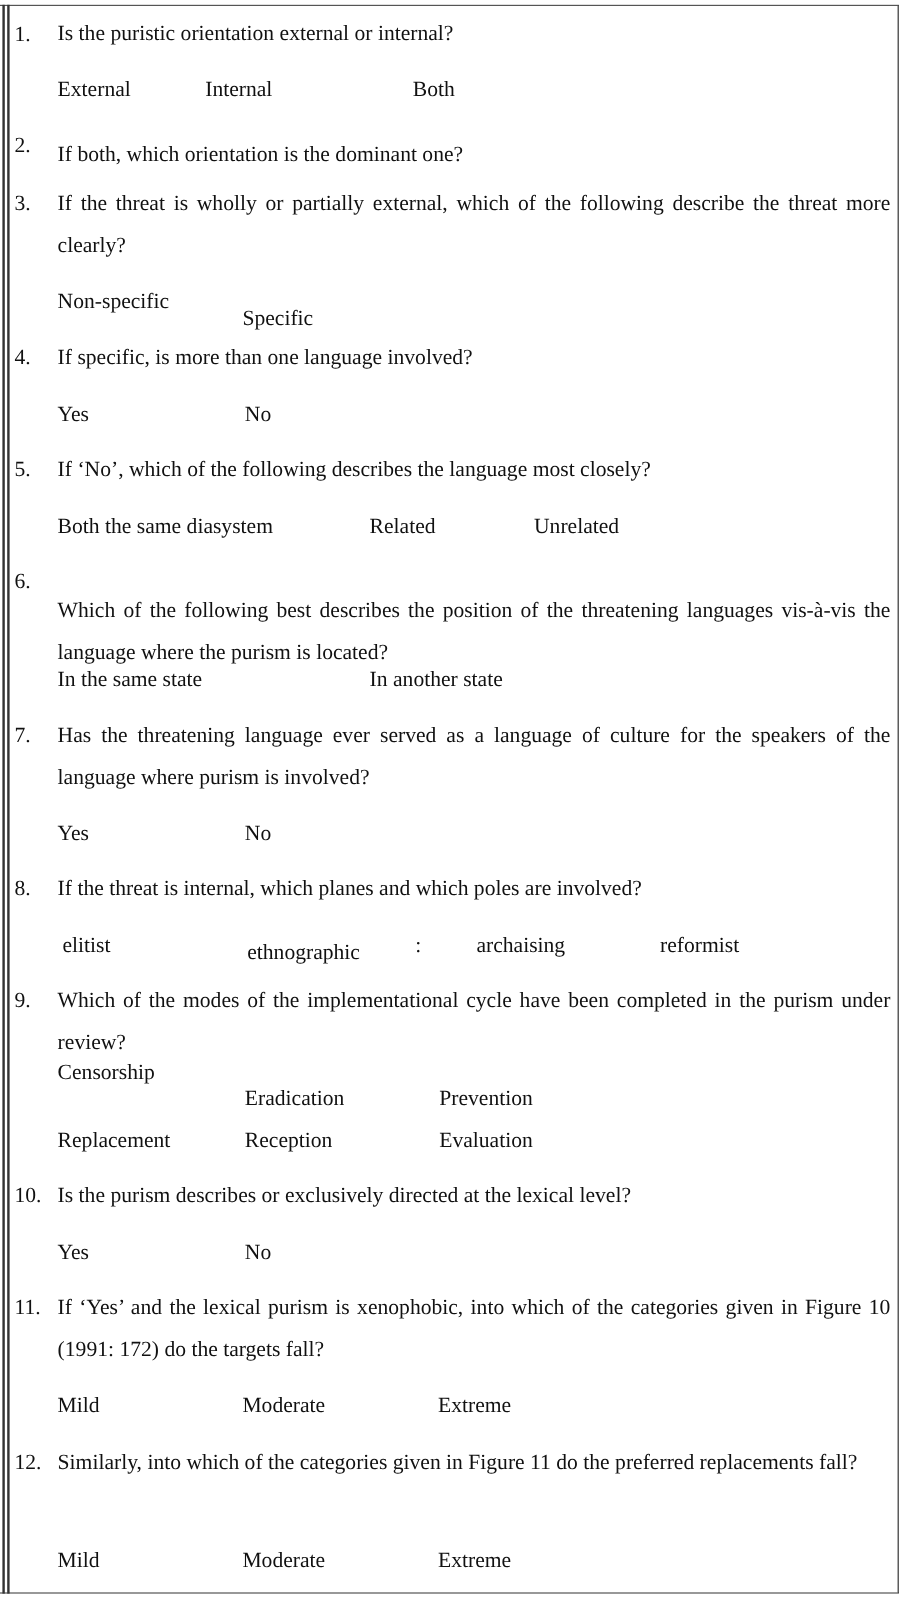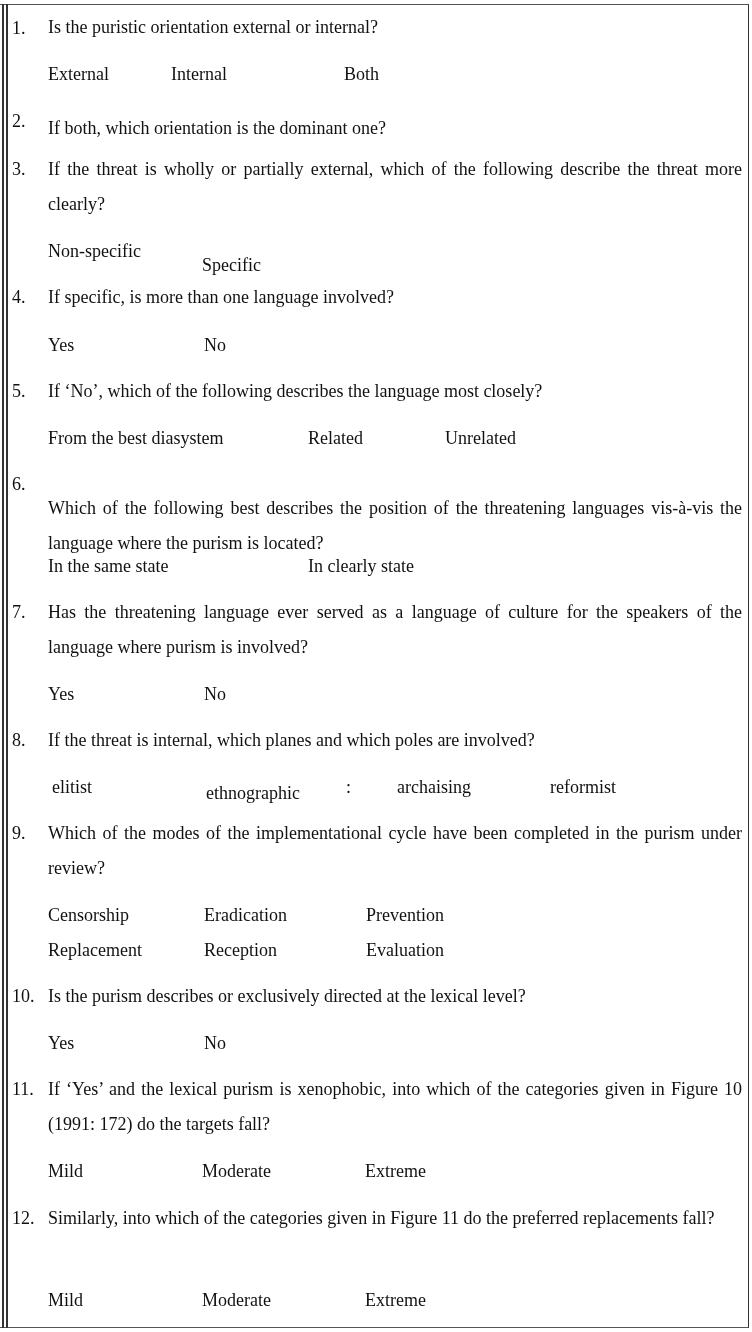--- a/index.html
+++ b/index.html
@@ -36,45 +36,45 @@
 <div class="opt" style="left:48px;top:239px">Non-specific</div>
 <div class="opt" style="left:202px;top:253px">Specific</div>
 
 <div class="num" style="top:280px">4.</div>
 <div class="qt" style="top:280px">If specific, is more than one language involved?</div>
 <div class="opt" style="left:48px;top:333px">Yes</div>
 <div class="opt" style="left:204px;top:333px">No</div>
 
 <div class="num" style="top:374px">5.</div>
 <div class="qt" style="top:374px">If ‘No’, which of the following describes the language most closely?</div>
-<div class="opt" style="left:48px;top:426px">From the best diasystem</div>
+<div class="opt" style="left:48px;top:426px">Both the same diasystem</div>
 <div class="opt" style="left:308px;top:426px">Related</div>
 <div class="opt" style="left:445px;top:426px">Unrelated</div>
 
 <div class="num" style="top:467px">6.</div>
 <div class="qt" style="top:491px">Which of the following best describes the position of the threatening languages vis-à-vis the language where the purism is located?</div>
 <div class="opt" style="left:48px;top:554px">In the same state</div>
-<div class="opt" style="left:308px;top:554px">In clearly state</div>
+<div class="opt" style="left:308px;top:554px">In another state</div>
 
 <div class="num" style="top:595px">7.</div>
 <div class="qt" style="top:595px">Has the threatening language ever served as a language of culture for the speakers of the language where purism is involved?</div>
 <div class="opt" style="left:48px;top:682px">Yes</div>
 <div class="opt" style="left:204px;top:682px">No</div>
 
 <div class="num" style="top:723px">8.</div>
 <div class="qt" style="top:723px">If the threat is internal, which planes and which poles are involved?</div>
 <div class="opt" style="left:52px;top:775px">elitist</div>
 <div class="opt" style="left:206px;top:781px">ethnographic</div>
 <div class="opt" style="left:346px;top:775px">:</div>
 <div class="opt" style="left:397px;top:775px">archaising</div>
 <div class="opt" style="left:550px;top:775px">reformist</div>
 
 <div class="num" style="top:816px">9.</div>
 <div class="qt" style="top:816px">Which of the modes of the implementational cycle have been completed in the purism under review?</div>
-<div class="opt" style="left:48px;top:903px">Censorship</div>
+<div class="opt" style="left:48px;top:881px">Censorship</div>
 <div class="opt" style="left:204px;top:903px">Eradication</div>
 <div class="opt" style="left:366px;top:903px">Prevention</div>
 <div class="opt" style="left:48px;top:938px">Replacement</div>
 <div class="opt" style="left:204px;top:938px">Reception</div>
 <div class="opt" style="left:366px;top:938px">Evaluation</div>
 
 <div class="num" style="top:979px">10.</div>
 <div class="qt" style="top:979px">Is the purism describes or exclusively directed at the lexical level?</div>
 <div class="opt" style="left:48px;top:1031px">Yes</div>
 <div class="opt" style="left:204px;top:1031px">No</div>

